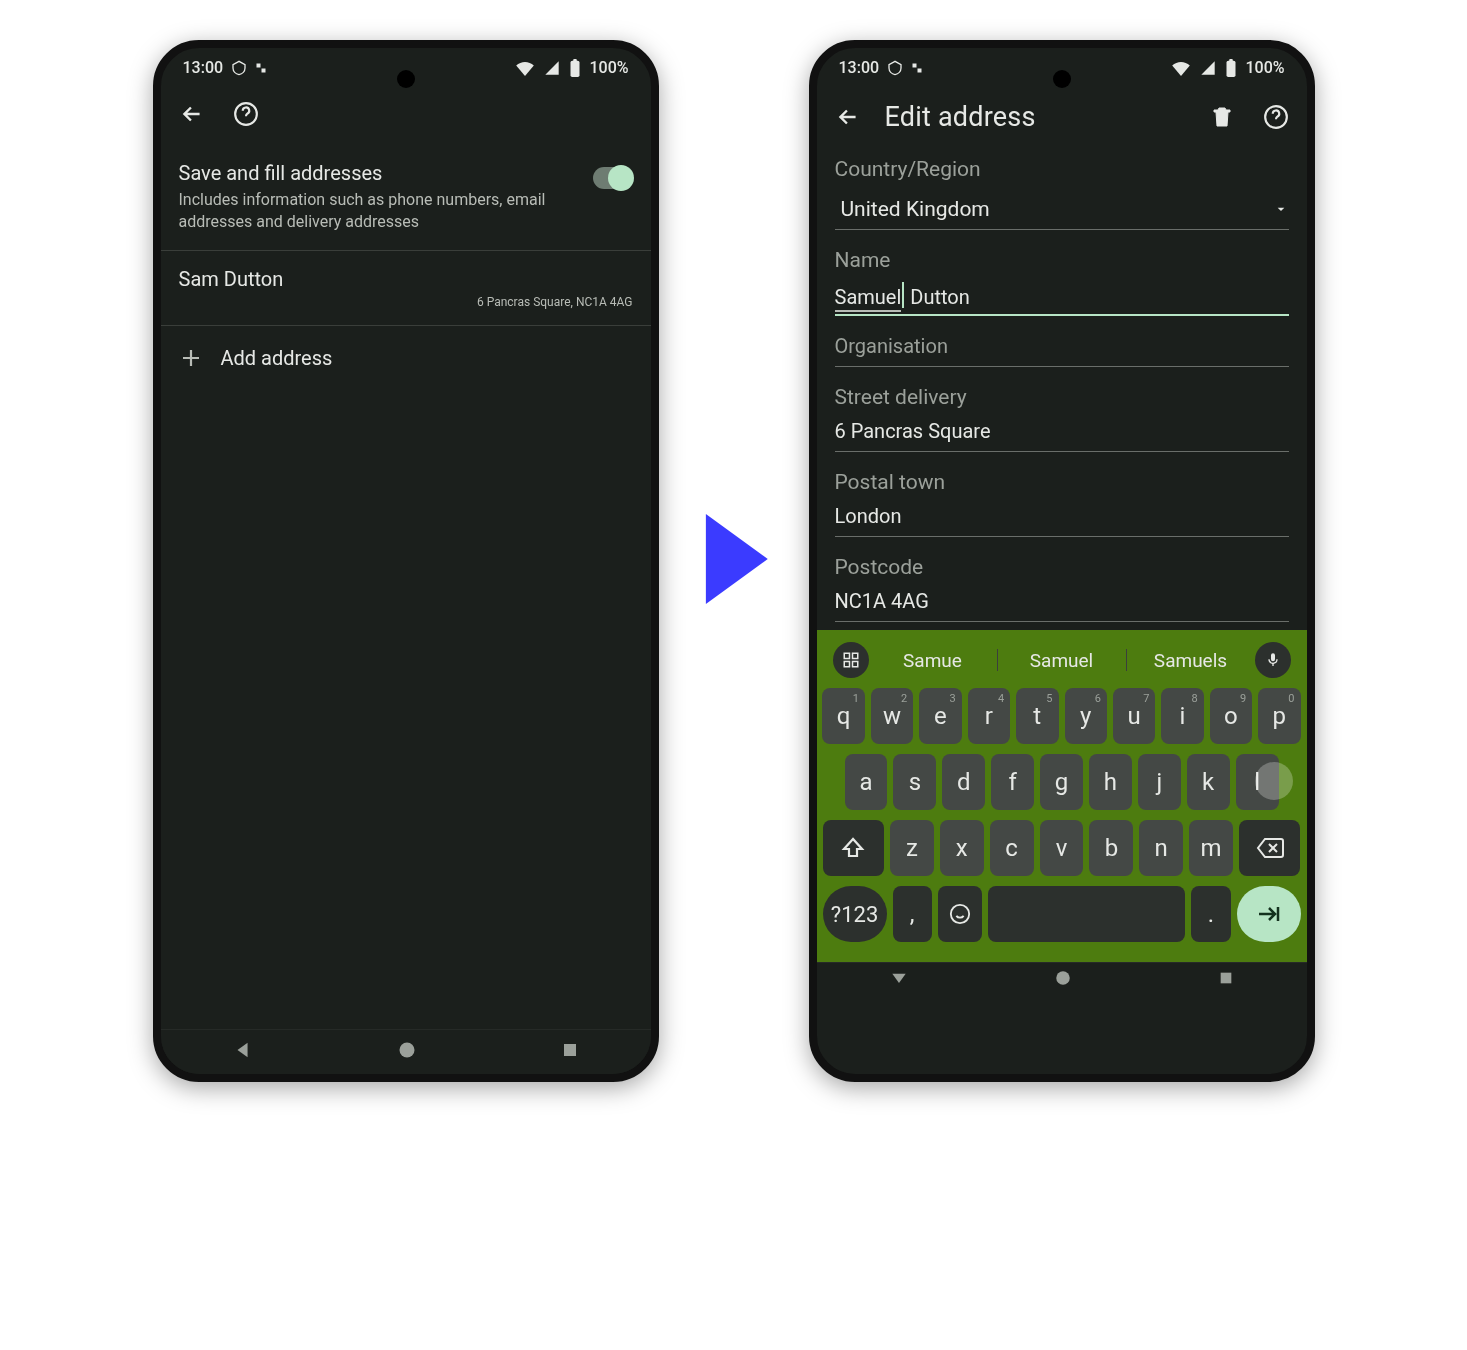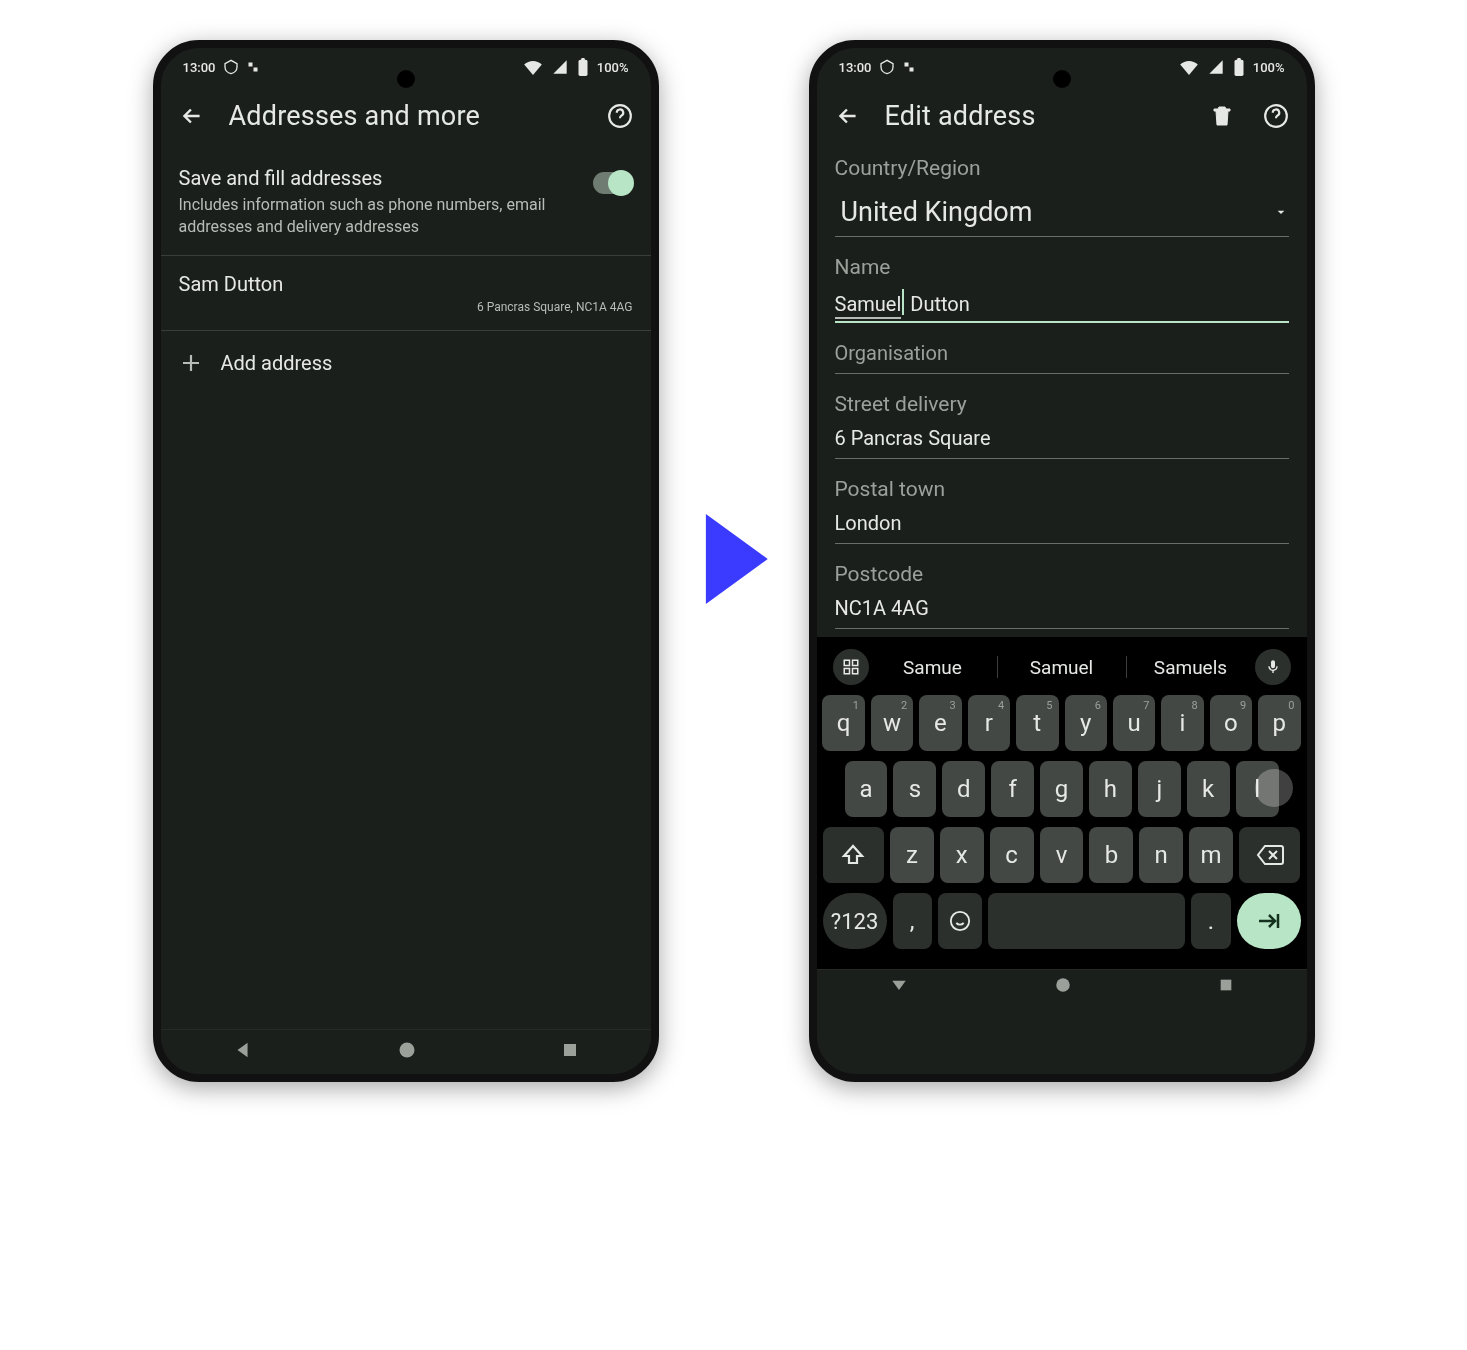--- a/index.html
+++ b/index.html
@@ -46,21 +46,21 @@
     width: 18px; height: 18px;
     background: #000;
     border-radius: 50%;
     z-index: 5;
   }
   .statusbar {
     display: flex;
     justify-content: space-between;
     align-items: center;
     padding: 10px 22px 0;
-    font-size: 13px;
+    font-size: 16px;
     font-weight: 500;
   }
   .status-left, .status-right { display: flex; align-items: center; gap: 8px; }
   .status-right svg { display: block; }
   .appbar {
     display: flex;
     align-items: center;
     padding: 24px 14px 18px;
     gap: 20px;
   }
@@ -109,21 +109,21 @@
     display: inline-block; width: 2px; height: 26px; background: var(--accent);
     vertical-align: -4px; margin: 0 1px;
   }
   .dropdown-row {
     display: flex; align-items: center; justify-content: space-between;
     padding: 6px 0 8px;
   }
 
   
   .keyboard {
-    background: #000000;
+    background: #4d7c0f;
     padding: 6px 6px 10px;
   }
   .suggest {
     display: flex; align-items: center; gap: 8px;
     padding: 6px 10px 10px;
   }
   .sugg-chip {
     flex: 1; text-align: center; color: var(--fg); font-size: 19px;
     padding: 6px 0;
   }
@@ -196,21 +196,20 @@
       <span>100%</span>
     </div>
   </div>
 
   <div class="appbar">
     <div class="iconbtn">
       <svg width="26" height="26" viewBox="0 0 24 24" fill="none" stroke-width="2.2">
           <path d="M19 12H5M11 18l-6-6 6-6"></path>
         </svg>
     </div>
-    <div class="title">Addresses and more</div>
     <div class="iconbtn">
       <svg width="26" height="26" viewBox="0 0 24 24" fill="none" stroke-width="2">
           <circle cx="12" cy="12" r="10"></circle>
           <path d="M9 9a3 3 0 1 1 4.2 2.7c-.8.5-1.2 1-1.2 2.3M12 18h.01"></path>
         </svg>
     </div>
   </div>
 
   <div class="scroll">
     <div class="section">
@@ -307,21 +306,21 @@
           <circle cx="12" cy="12" r="10"></circle>
           <path d="M9 9a3 3 0 1 1 4.2 2.7c-.8.5-1.2 1-1.2 2.3M12 18h.01"></path>
         </svg>
     </div>
   </div>
 
   <div class="form">
     <div>
       <div class="field-label">Country/Region</div>
       <div class="dropdown-row" style="border-bottom:1px solid #6a6e6a;">
-        <span style="font-size:27px;padding-left:6px">United Kingdom</span>
+        <span style="font-size:21px;padding-left:6px">United Kingdom</span>
         <svg width="16" height="16" viewBox="0 0 24 24" fill="#e6e8e5">
             <path d="M7 10l5 5 5-5H7z"></path>
           </svg>
       </div>
     </div>
 
     <div class="field focused">
       <div class="field-label">Name</div>
       <div class="field-value">
         <span class="underline-word">Samuel</span><span class="cursor"></span><span> Dutton</span>

